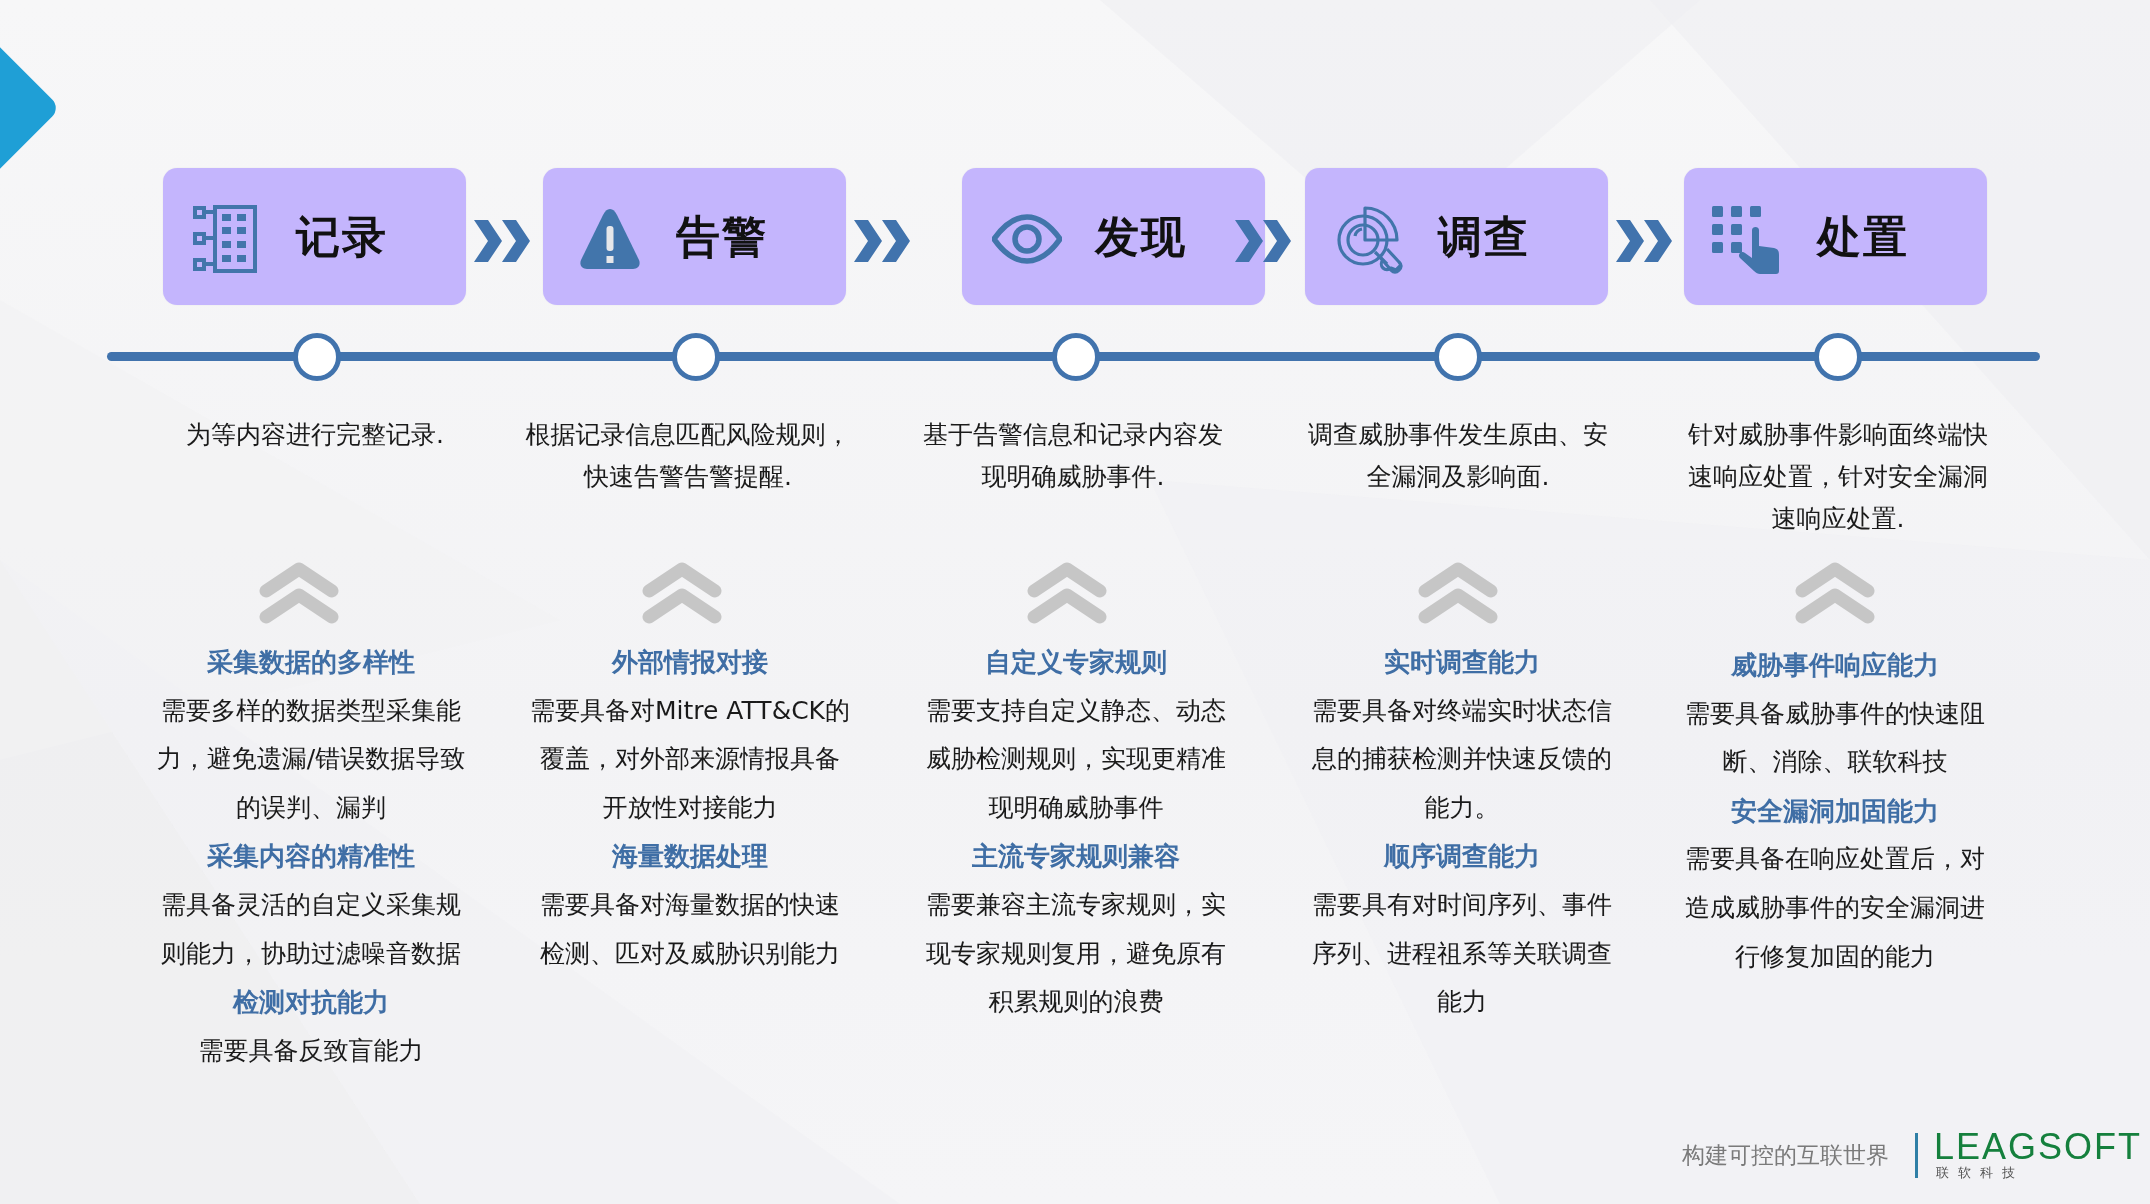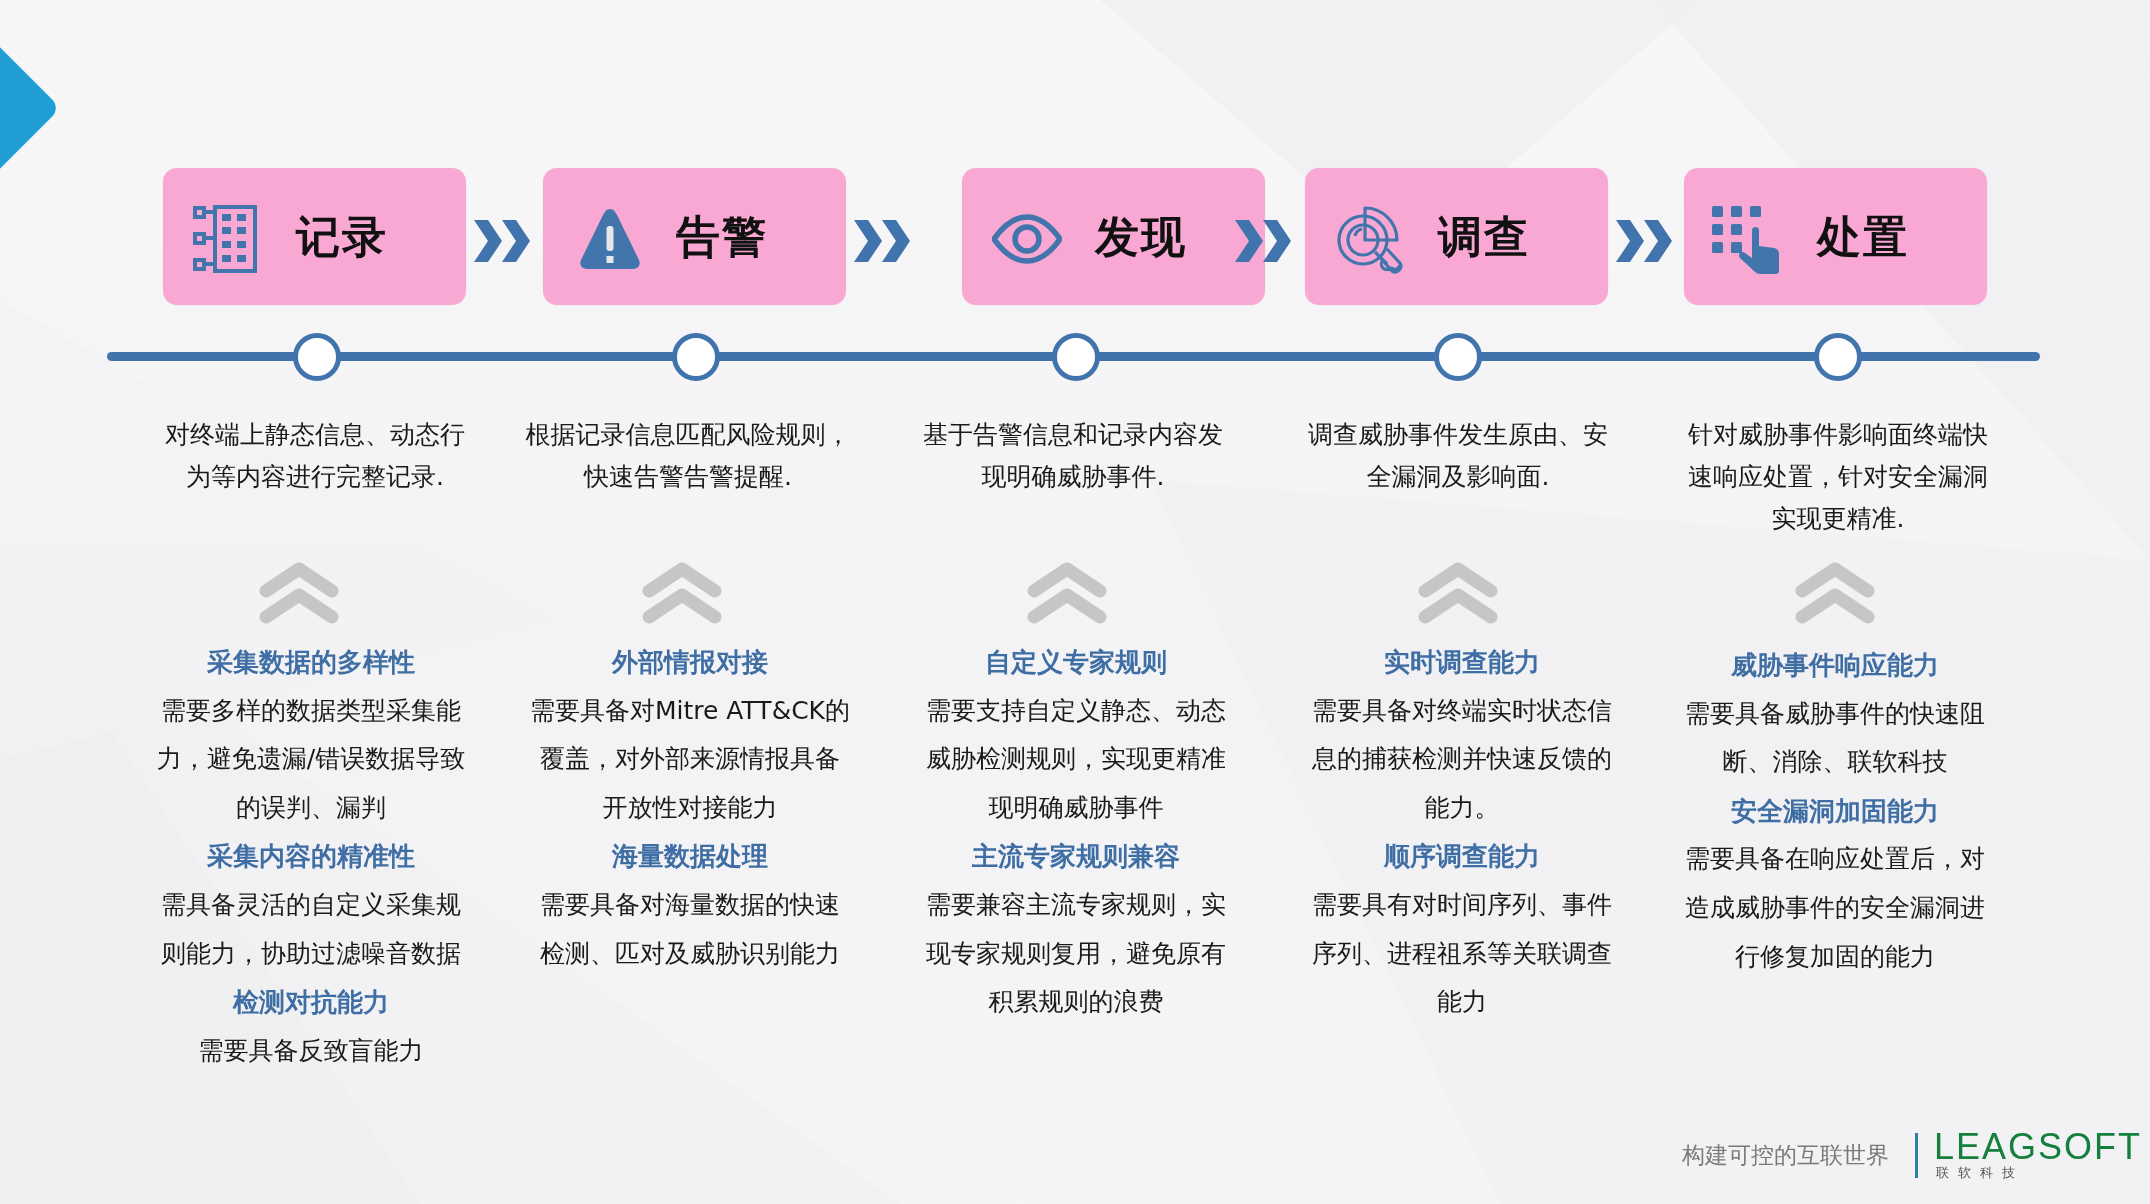--- a/index.html
+++ b/index.html
@@ -1,21 +1,21 @@
 <!DOCTYPE html>
 <html><head>
 <meta charset="utf-8">
 <style>
   html,body{margin:0;padding:0;}
   body{width:2150px;height:1204px;position:relative;overflow:hidden;
     background:linear-gradient(180deg,#f7f7f8 0%,#f3f3f5 60%,#f5f5f7 100%);
     font-family:"DejaVu Sans","Liberation Sans",sans-serif;color:#1a1a1a;}
   .bg-poly{position:absolute;pointer-events:none;}
   .corner-diamond{position:absolute;left:-80px;top:38px;width:140px;height:140px;}
-  .step-card{position:absolute;top:168px;width:303px;height:137px;border-radius:14px;background:#f9a8d4;
+  .step-card{position:absolute;top:168px;width:303px;height:137px;border-radius:14px;background:#c4b5fd;
     box-shadow:0 0 0 1px rgba(0,0,0,0.015);}
   .step-card .icon{position:absolute;left:28px;top:36px;width:70px;height:70px;}
   .step-card .label{position:absolute;left:133px;top:0;height:137px;line-height:137px;font-size:44px;font-weight:bold;color:#111;letter-spacing:2px;}
   .arrow{position:absolute;top:220px;width:58px;height:42px;}
   .timeline{position:absolute;left:107px;top:352px;width:1933px;height:9px;border-radius:5px;background:#4173ad;}
   .node{position:absolute;top:333px;width:38px;height:38px;border:5px solid #4173ad;border-radius:50%;background:#fff;}
   .desc{position:absolute;top:414px;width:360px;text-align:center;font-size:25px;line-height:42px;color:#1a1a1a;}
   .up-chev{position:absolute;top:561px;width:82px;height:64px;}
   .detail{position:absolute;top:638px;width:380px;text-align:center;font-size:25px;line-height:48.6px;color:#1a1a1a;}
   .detail .t{color:#3f6ea5;font-weight:bold;font-size:26px;}
@@ -124,39 +124,38 @@
   </svg>
 
 <div class="timeline"></div>
 <div class="node" style="left:293px"></div>
 <div class="node" style="left:672px"></div>
 <div class="node" style="left:1052px"></div>
 <div class="node" style="left:1434px"></div>
 <div class="node" style="left:1814px"></div>
 
 <div class="desc" style="left:135px">
-  <div>对终端上静态信息、动态行</div>
   <div>为等内容进行完整记录.</div>
 </div>
 <div class="desc" style="left:508px">
   <div>根据记录信息匹配风险规则，</div>
   <div>快速告警告警提醒.</div>
 </div>
 <div class="desc" style="left:893px">
   <div>基于告警信息和记录内容发</div>
   <div>现明确威胁事件.</div>
 </div>
 <div class="desc" style="left:1278px">
   <div>调查威胁事件发生原由、安</div>
   <div>全漏洞及影响面.</div>
 </div>
 <div class="desc" style="left:1658px">
   <div>针对威胁事件影响面终端快</div>
   <div>速响应处置，针对安全漏洞</div>
-  <div>实现更精准.</div>
+  <div>速响应处置.</div>
 </div>
 
 <svg class="up-chev" style="left:258px" viewBox="0 0 82 64">
     <g fill="none" stroke="#c6c6c6" stroke-width="13" stroke-linecap="round" stroke-linejoin="round">
       <path d="M8 30 L41 8 L74 30"></path>
       <path d="M8 56 L41 34 L74 56"></path>
     </g>
   </svg>
 <svg class="up-chev" style="left:641px" viewBox="0 0 82 64">
     <g fill="none" stroke="#c6c6c6" stroke-width="13" stroke-linecap="round" stroke-linejoin="round">

